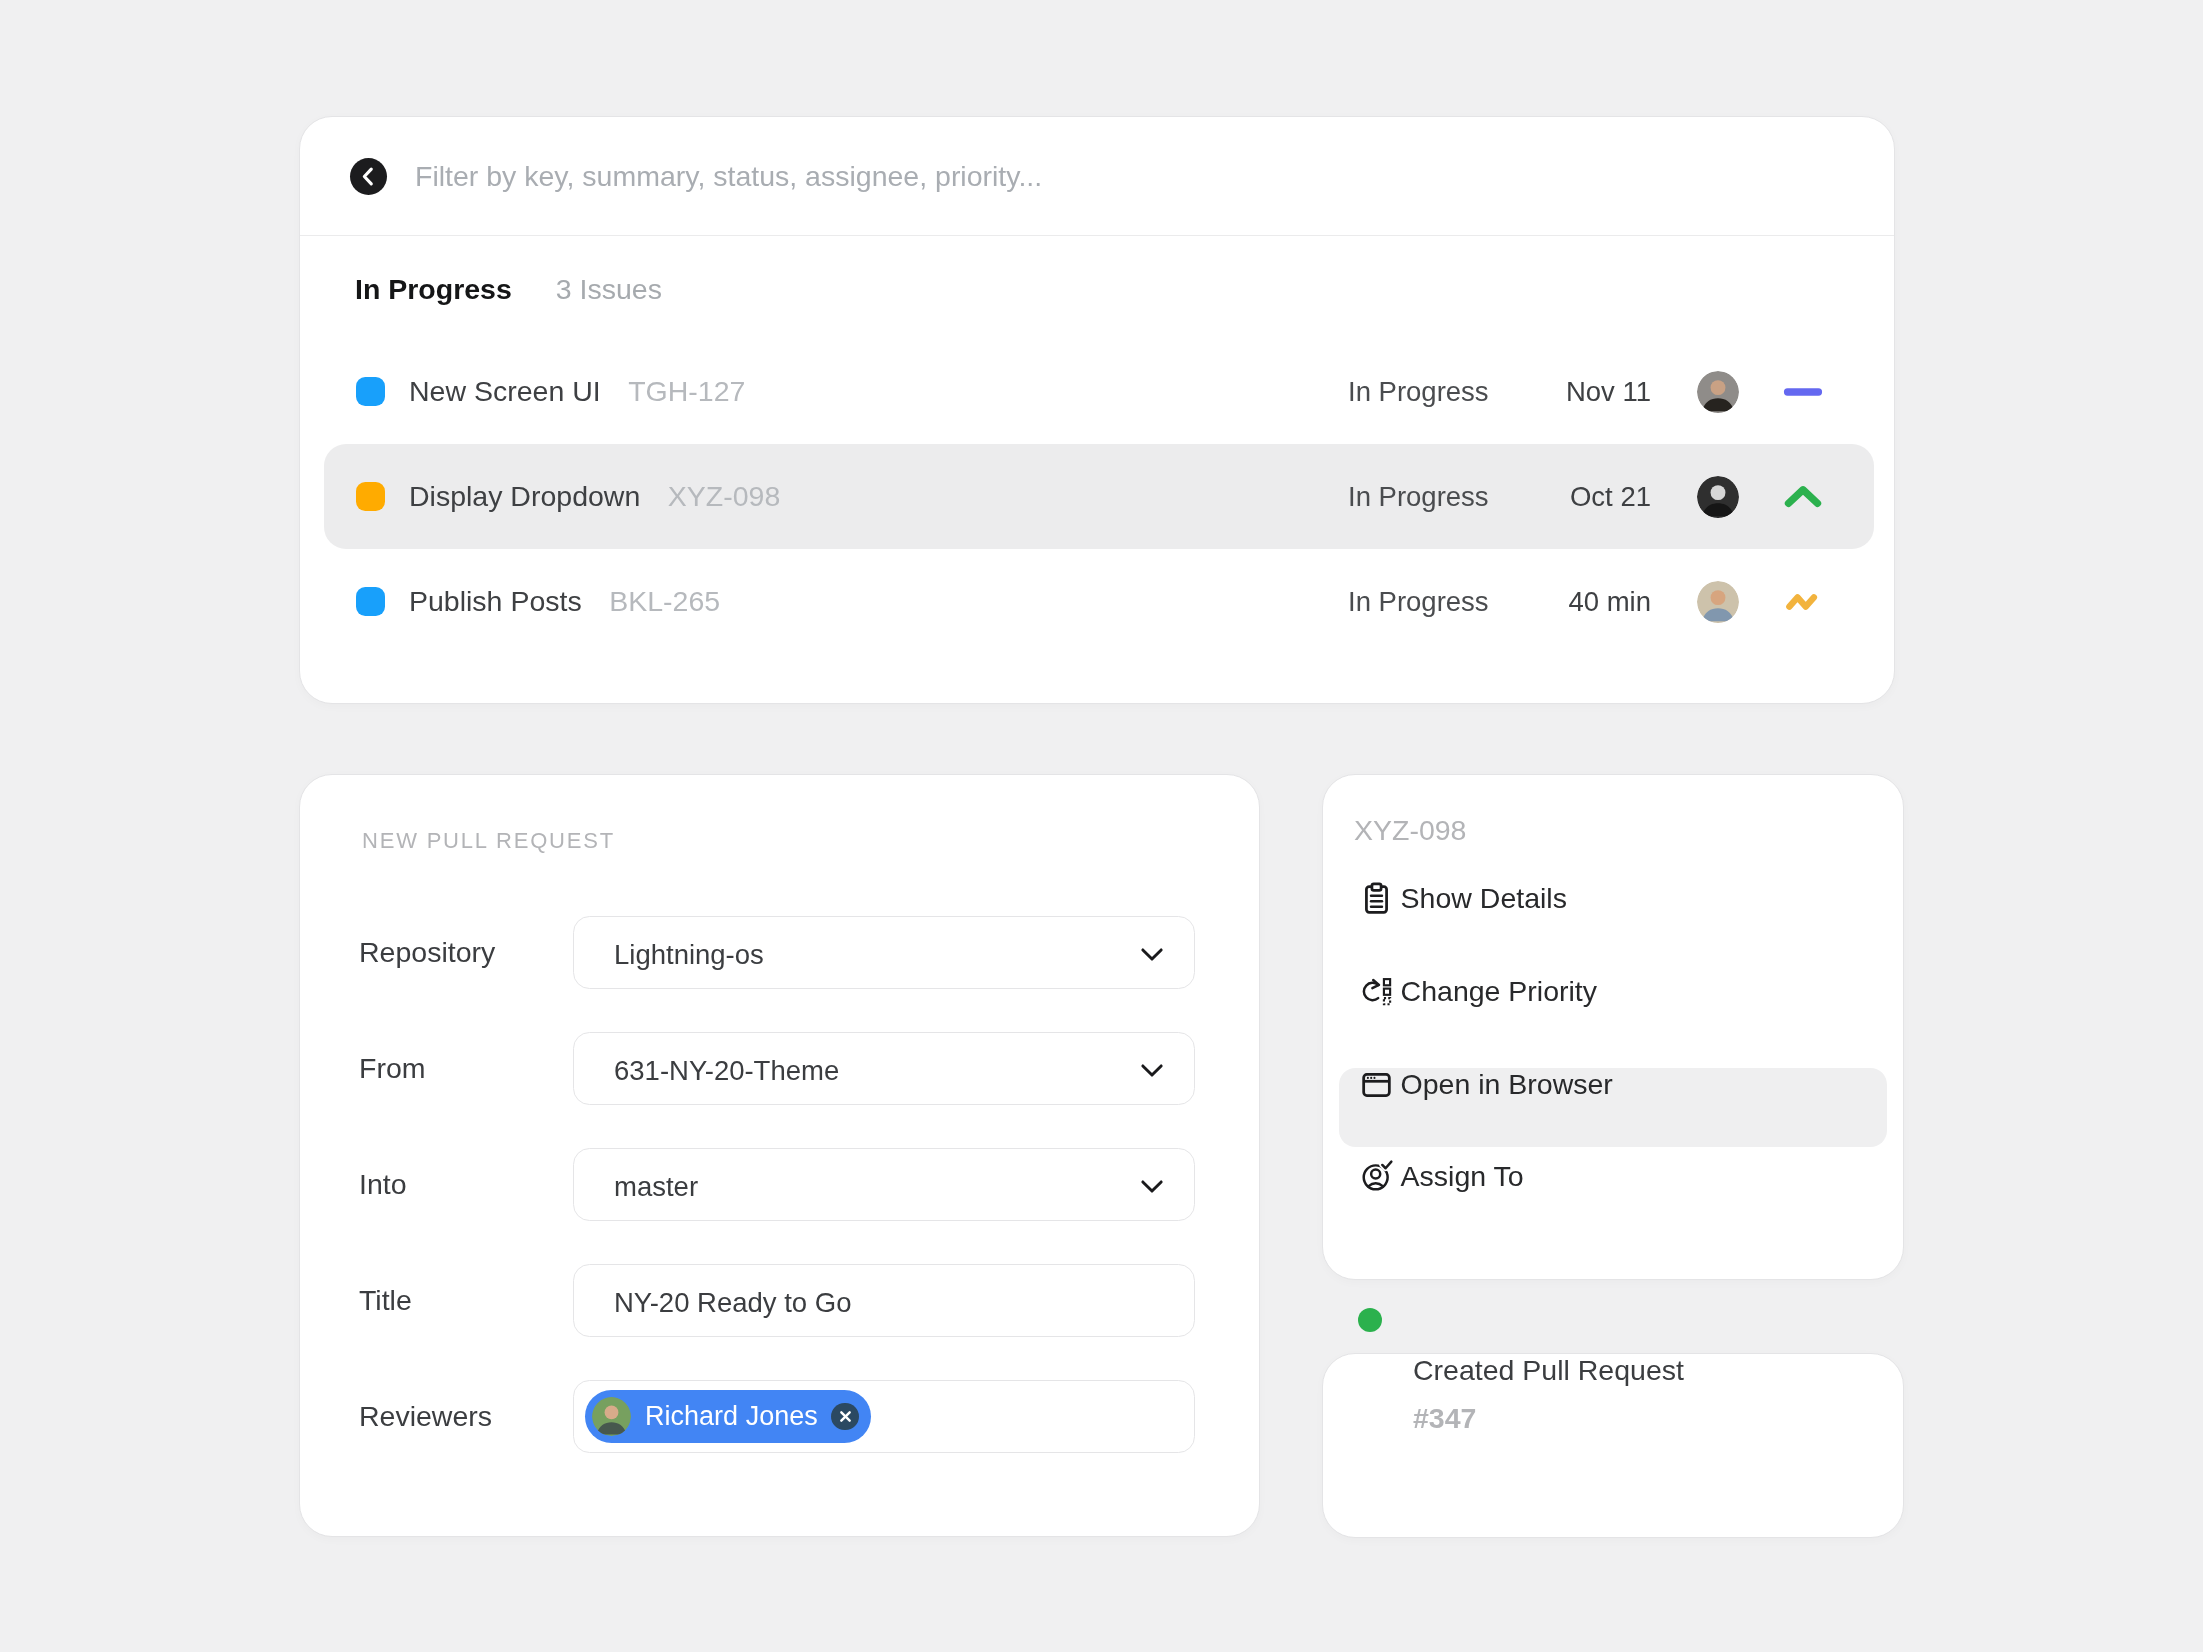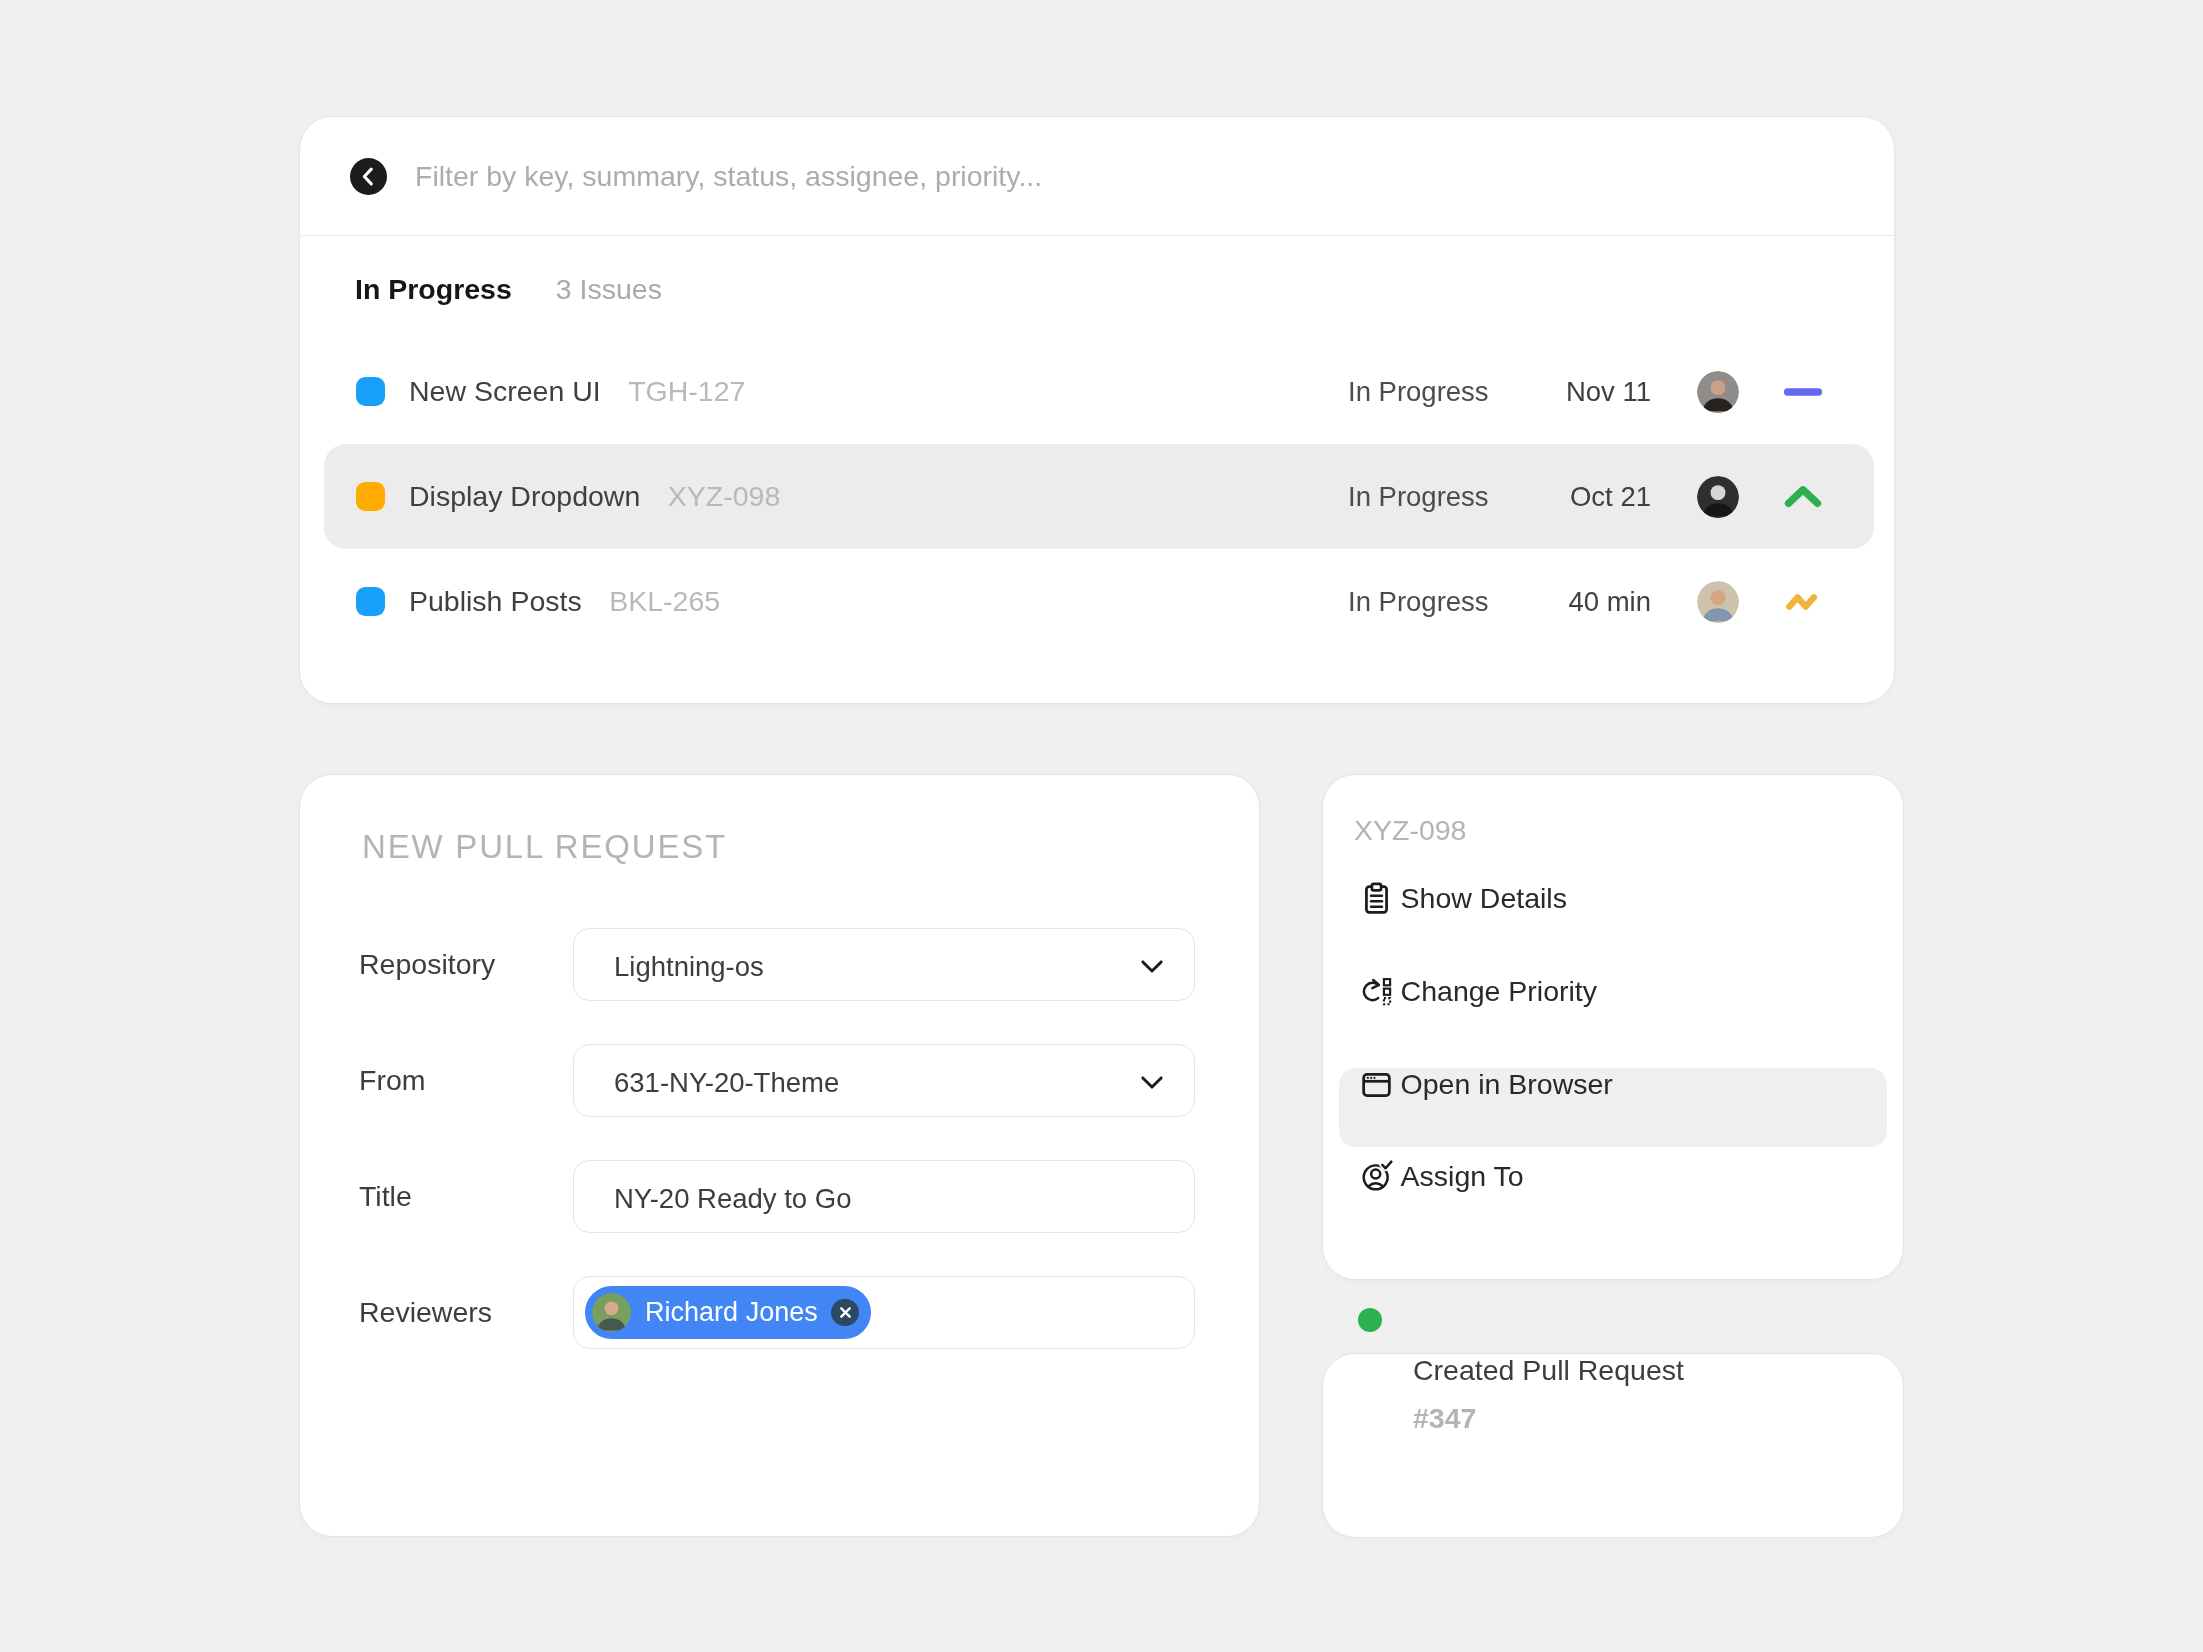--- a/index.html
+++ b/index.html
@@ -38,21 +38,21 @@
   .issue-date{width:138px;text-align:right;font-size:27.5px;font-weight:500;color:#3e4043;white-space:nowrap;}
   .avatar{width:42px;height:42px;border-radius:50%;overflow:hidden;margin-left:46px;flex:0 0 auto;}
   .avatar svg{display:block;width:100%;height:100%;}
   .priority-box{width:40px;margin-left:44px;display:flex;justify-content:center;flex:0 0 auto;}
   .av1{--bg:#8f8c89;--skin:#c9a184;--shirt:#26231f;}
   .av2{--bg:#2f2f2f;--skin:#d6d6d6;--shirt:#161616;}
   .av3{--bg:#cdc2ab;--skin:#d7a57f;--shirt:#8197ae;}
   .av4{--bg:#77a05f;--skin:#d8ab8a;--shirt:#47584e;}
   
   .pr-card{left:299px;top:774px;width:961px;height:763px;}
-  .pr-title{margin:53px 0 0 62px;font-size:33px;font-weight:500;letter-spacing:1.8px;color:#b3b4b7;}
+  .pr-title{margin:53px 0 0 62px;font-size:22px;font-weight:500;letter-spacing:1.8px;color:#b3b4b7;}
   .pr-form{margin-top:62px;}
   .form-row{display:flex;align-items:center;height:73px;margin:0 64px 43px 59px;}
   .form-label{width:214px;flex:0 0 auto;font-size:28.5px;color:#3b3d40;}
   .form-field{
     flex:1;height:73px;border:1.8px solid #e5e5e7;border-radius:16.5px;background:#fff;
     display:flex;align-items:center;padding:4px 31px 0 40px;box-sizing:border-box;cursor:pointer;
   }
   .field-value{font-size:27.5px;color:#3b3d40;white-space:nowrap;}
   .field-chevron{margin-left:auto;flex:0 0 auto;display:flex;}
   .chip-field{padding:0 11px;}
@@ -196,20 +196,31 @@
         <div class="form-field">
           <span class="field-value">631-NY-20-Theme</span>
           <span class="field-chevron">
             <svg viewBox="0 0 24 14" width="22" height="13">
                 <polyline points="2,2 12,12 22,2" fill="none" stroke="#1a1a1c" stroke-width="3.2" stroke-linecap="round" stroke-linejoin="round"></polyline>
               </svg>
           </span>
         </div>
       </div>
 
+      <div class="form-row">
+        <span class="form-label">Into</span>
+        <div class="form-field">
+          <span class="field-value">master</span>
+          <span class="field-chevron">
+            <svg viewBox="0 0 24 14" width="22" height="13">
+                <polyline points="2,2 12,12 22,2" fill="none" stroke="#1a1a1c" stroke-width="3.2" stroke-linecap="round" stroke-linejoin="round"></polyline>
+              </svg>
+          </span>
+        </div>
+      </div>
 
       <div class="form-row">
         <span class="form-label">Title</span>
         <div class="form-field">
           <span class="field-value">NY-20 Ready to Go</span>
         </div>
       </div>
 
       <div class="form-row">
         <span class="form-label">Reviewers</span>

